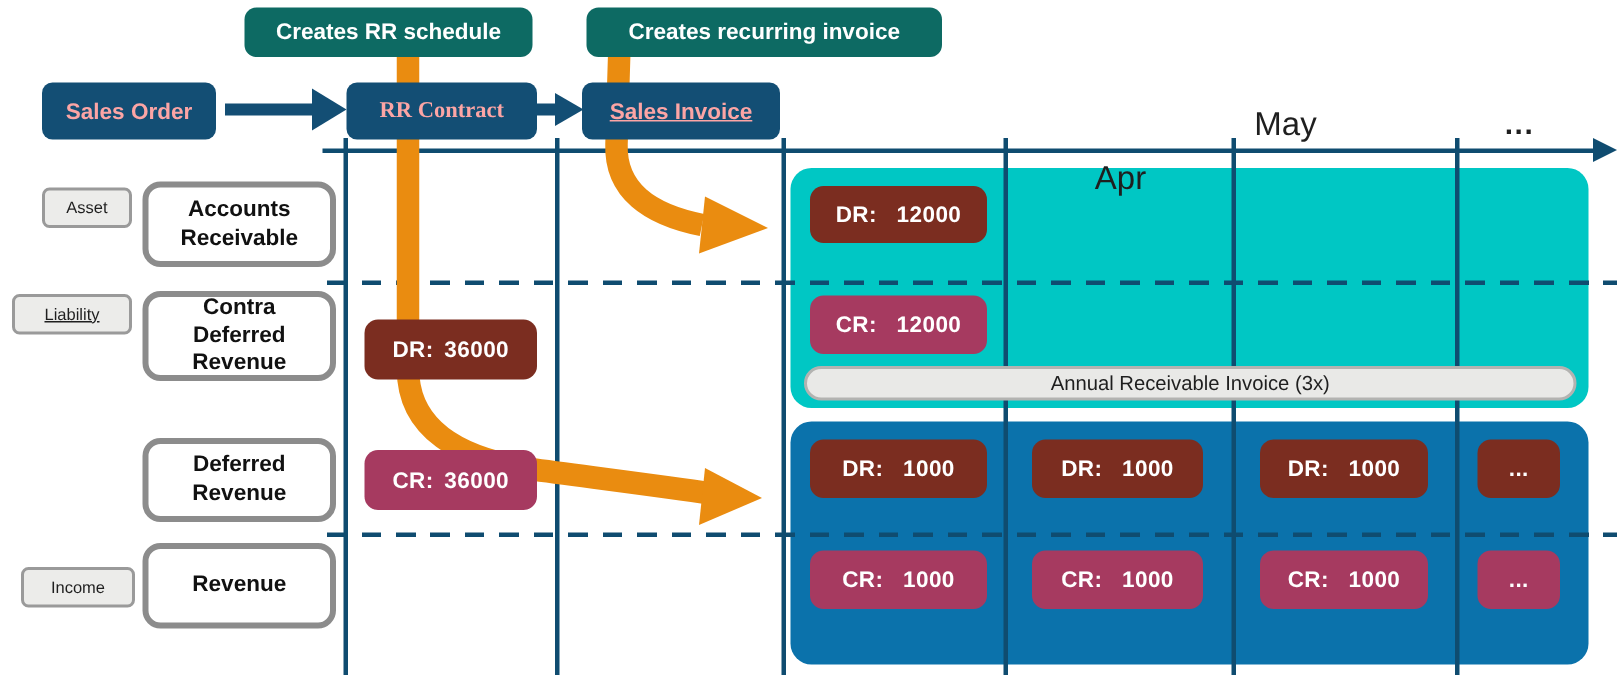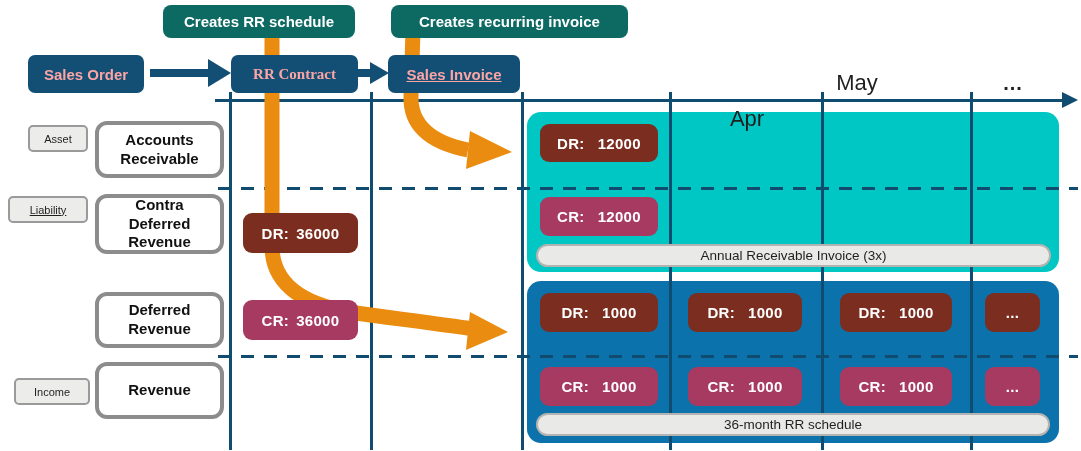--- a/index.html
+++ b/index.html
@@ -124,23 +124,20 @@
     <span>CR:</span>
     <span>1000</span>
   </div>
   <div class="chip magenta" style="left:840px;top:367px;width:112px;height:39px;">
     <span>CR:</span>
     <span>1000</span>
   </div>
   <div class="chip magenta" style="left:985px;top:367px;width:55px;height:39px;">
     <span>...</span>
   </div>
-  <div class="pill" style="left:536px;top:413px;width:514px;height:23px;">
-    <span>36-month RR schedule</span>
-  </div>
 
   <div class="badge" style="left:163px;top:5px;width:192px;height:33px;">
     <span>Creates RR schedule</span>
   </div>
   <div class="badge" style="left:391px;top:5px;width:237px;height:33px;">
     <span>Creates recurring invoice</span>
   </div>
   <div class="node" style="left:28px;top:55px;width:116px;height:38px;">
     <span>Sales Order</span>
   </div>

